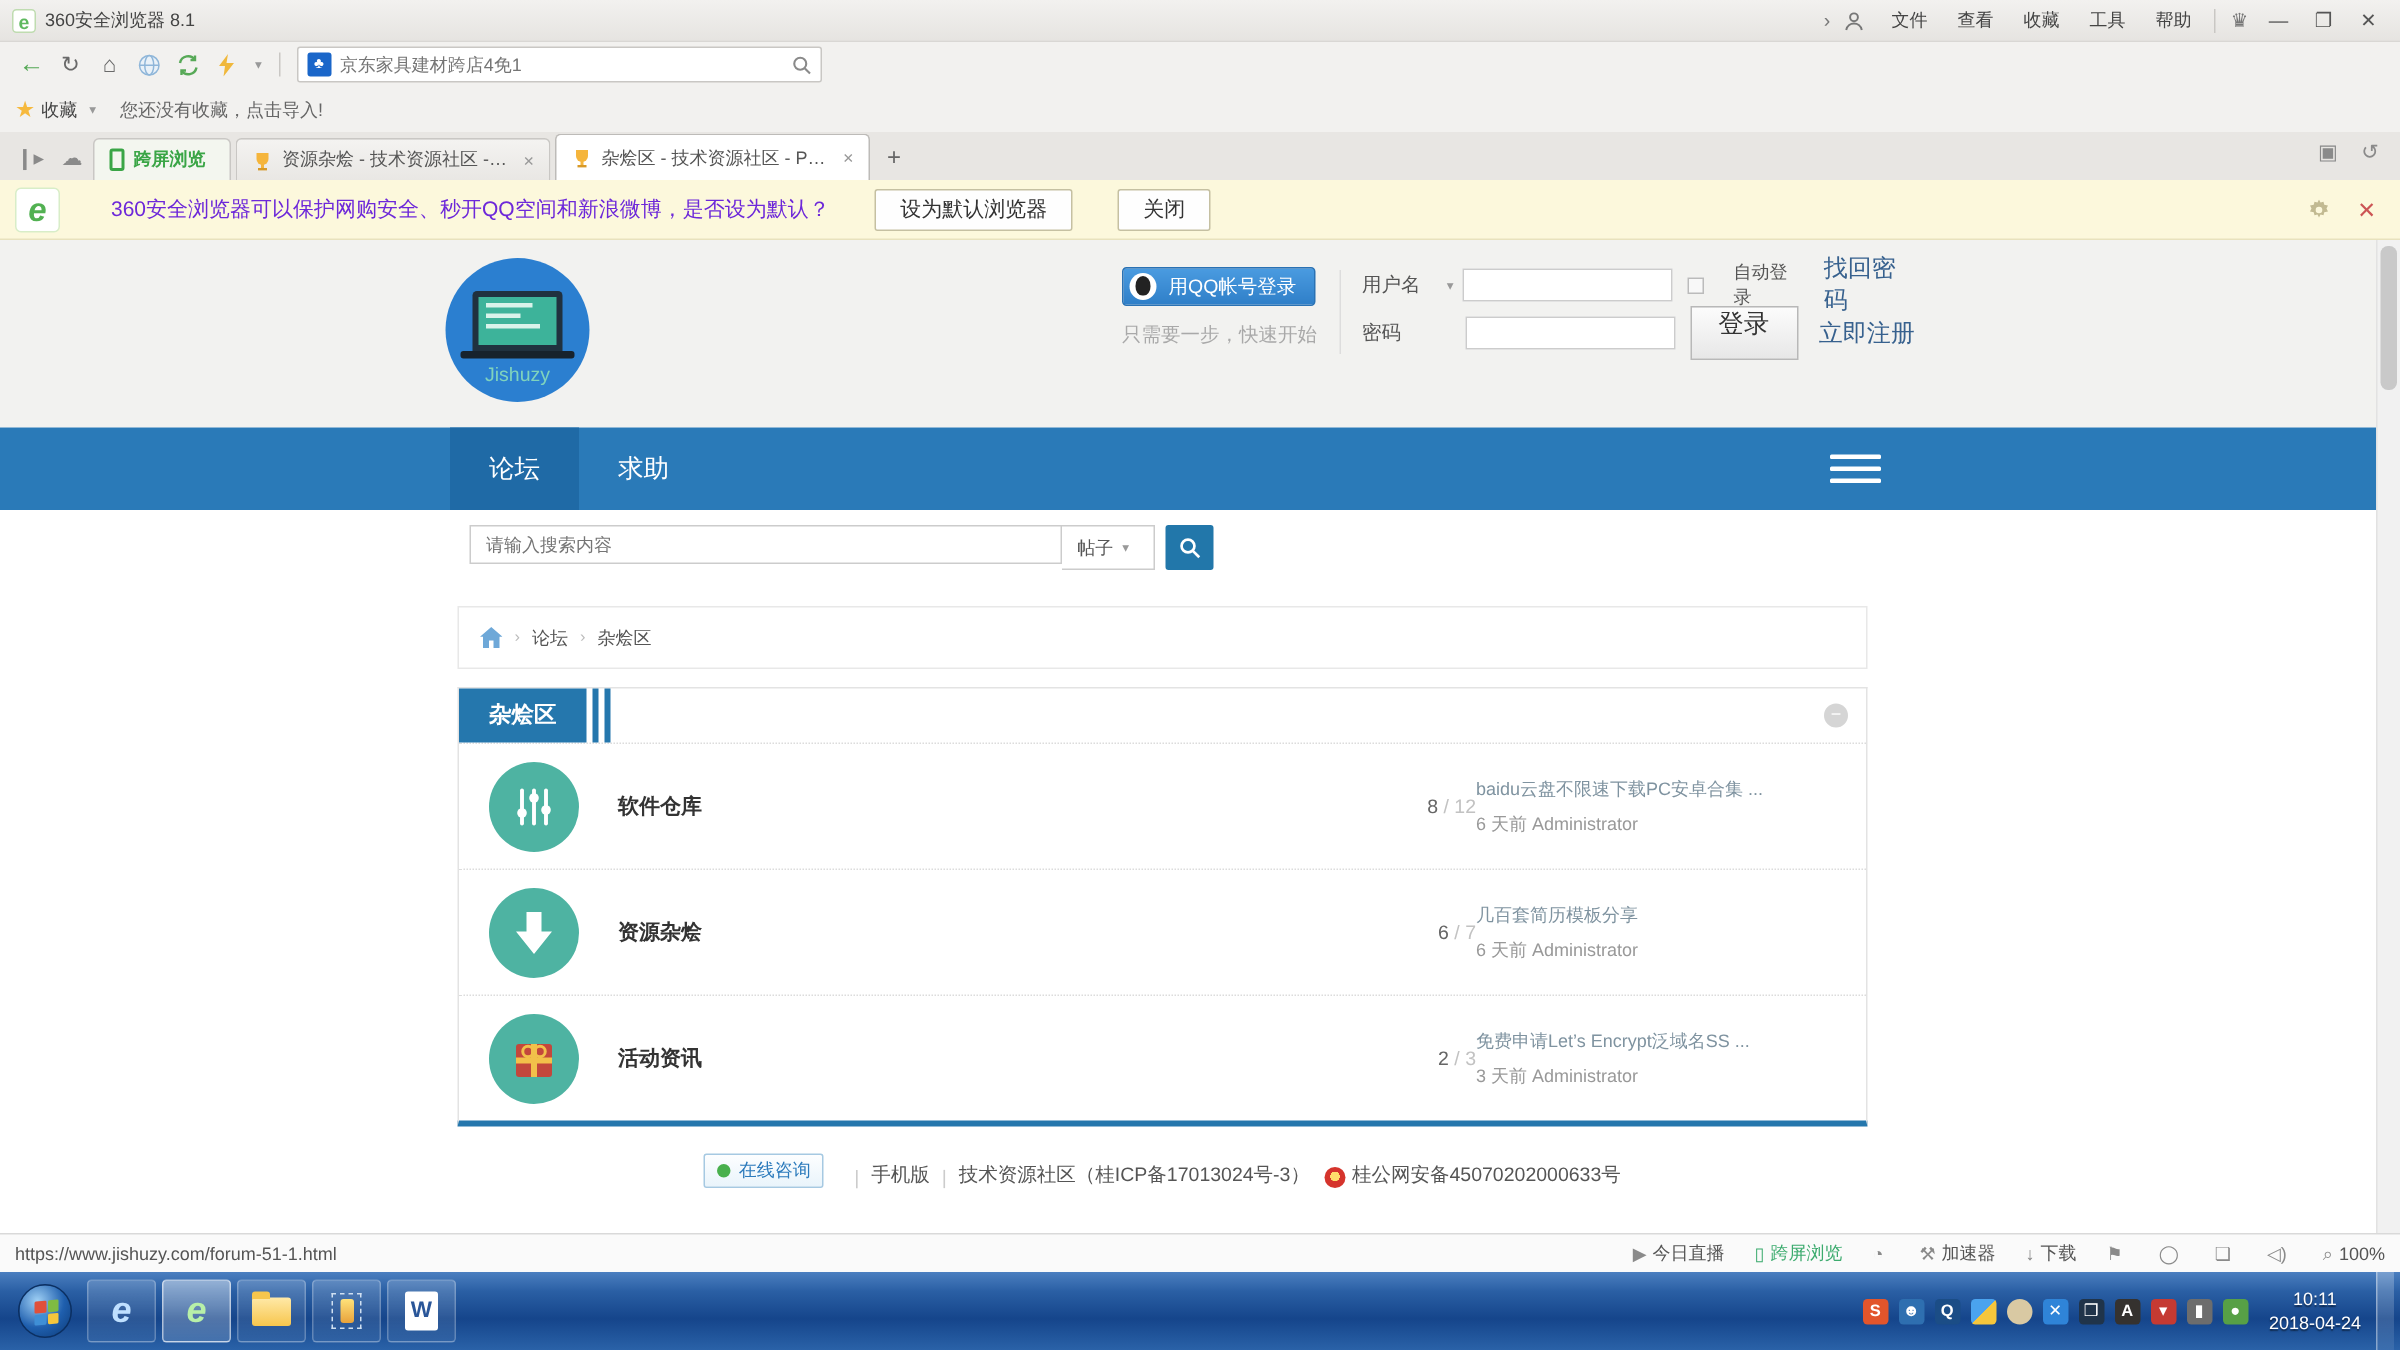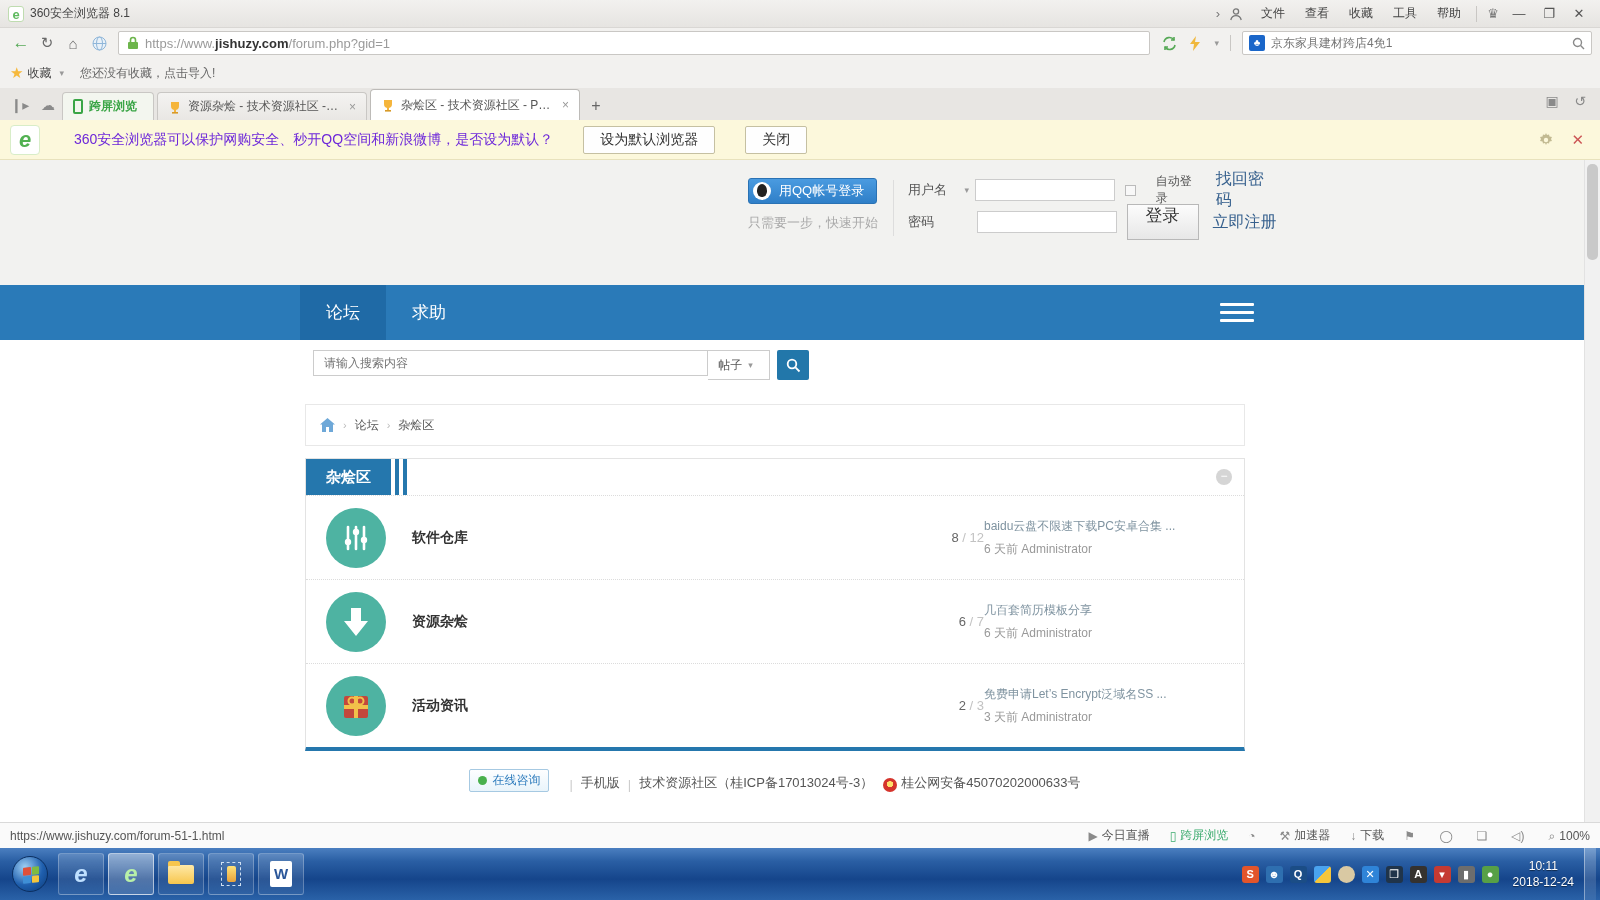--- a/index.html
+++ b/index.html
@@ -183,29 +183,20 @@
     <span class="nav-ico back">←</span>
     <span class="nav-ico">↻</span>
     <span class="nav-ico">⌂</span>
     <span class="nav-ico">
       <svg width="15" height="15" viewBox="0 0 15 15">
           <circle cx="7.5" cy="7.5" r="6.5" fill="#e9f1f8" stroke="#8fb6d9"></circle>
           <ellipse cx="7.5" cy="7.5" rx="3" ry="6.5" fill="none" stroke="#8fb6d9"></ellipse>
           <line x1="1" y1="7.5" x2="14" y2="7.5" stroke="#8fb6d9"></line>
         </svg>
     </span>
-    <div class="urlbox">
-      <svg class="lock" viewBox="0 0 12 14">
-          <rect x="1" y="6" width="10" height="7" rx="1" fill="#6db54c"></rect>
-          <path d="M3.5 6V4a2.5 2.5 0 015 0v2" fill="none" stroke="#6db54c" stroke-width="1.6"></path>
-        </svg>
-      <span class="url-dim">https://www.</span>
-        <span class="url-host">jishuzy.com</span>
-        <span class="url-dim">/forum.php?gid=1</span>
-    </div>
     <div class="addr-right">
       <span class="nav-ico">
         <svg width="15" height="15" viewBox="0 0 15 15">
             <path d="M2 6a5.5 5.5 0 0110-2" fill="none" stroke="#57a957" stroke-width="1.6"></path>
             <path d="M13 9a5.5 5.5 0 01-10 2" fill="none" stroke="#57a957" stroke-width="1.6"></path>
             <path d="M12 1v3h-3" fill="none" stroke="#57a957" stroke-width="1.6"></path>
             <path d="M3 14v-3h3" fill="none" stroke="#57a957" stroke-width="1.6"></path>
           </svg>
       </span>
       <span class="nav-ico">
@@ -277,20 +268,31 @@
             <circle cx="7" cy="7" r="2.2" fill="#fcf8dc"></circle>
           </svg>
       </span>
       <span class="notif-x">✕</span>
     </div>
   </div>
 
   <div class="viewport">
 
     <div class="site-header">
+      <div class="sitelogo">
+        <div class="laptop">
+          <div class="laptop-screen">
+              <div class="laptop-line"></div>
+              <div class="laptop-line" style="width:45%"></div>
+              <div class="laptop-line" style="width:70%"></div>
+            </div>
+        </div>
+        <div class="laptop-base"></div>
+        <div class="logo-word">Jishuzy</div>
+      </div>
 
       <div class="loginpanel">
         <div class="qq-btn">
           <span class="qq-face"></span>
           <span>用QQ帐号登录</span>
         </div>
         <div class="qq-hint">只需要一步，快速开始</div>
         <div class="login-sep"></div>
         <div class="lg-grid">
           <div class="lg-row">
@@ -508,17 +510,17 @@
       <span class="tray-ico" style="background:#d9c9a3;border-radius:50%"> </span>
       <span class="tray-ico" style="background:#2f84d8">✕</span>
       <span class="tray-ico" style="background:#20344a">❒</span>
       <span class="tray-ico" style="background:#35322f">A</span>
       <span class="tray-ico" style="background:#c53a32">▾</span>
       <span class="tray-ico" style="background:#6d6d6d">▮</span>
       <span class="tray-ico" style="background:#57a046">●</span>
     </div>
     <div class="clock">
       <div>10:11</div>
-      <div>2018-12-24</div>
+      <div>2018-04-24</div>
     </div>
     <div class="showdesk"></div>
   </div>
 </div>
 
 </body></html>

